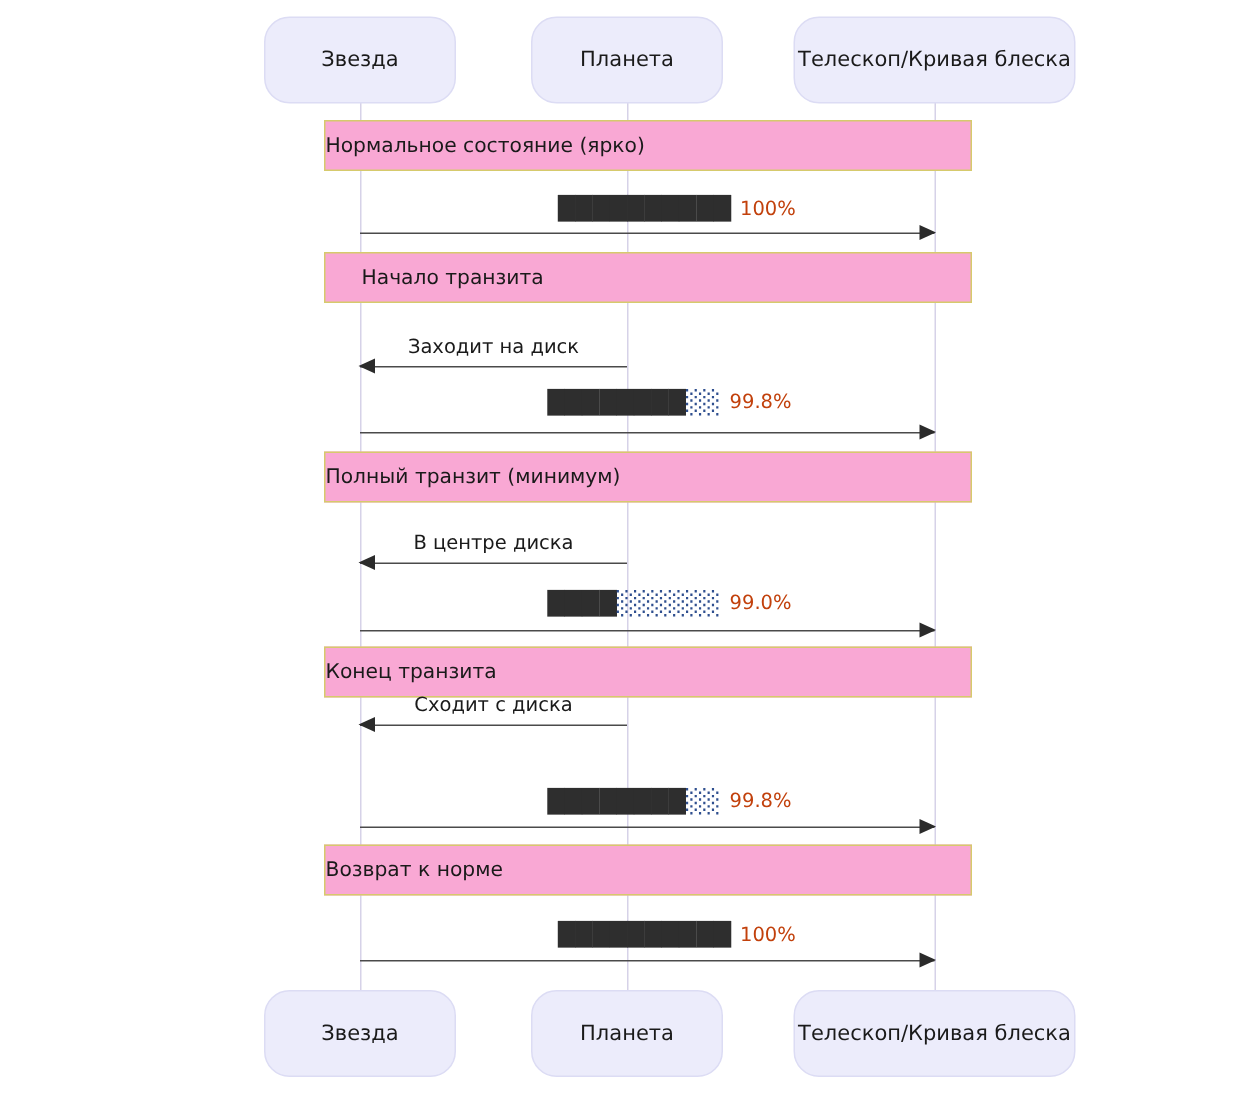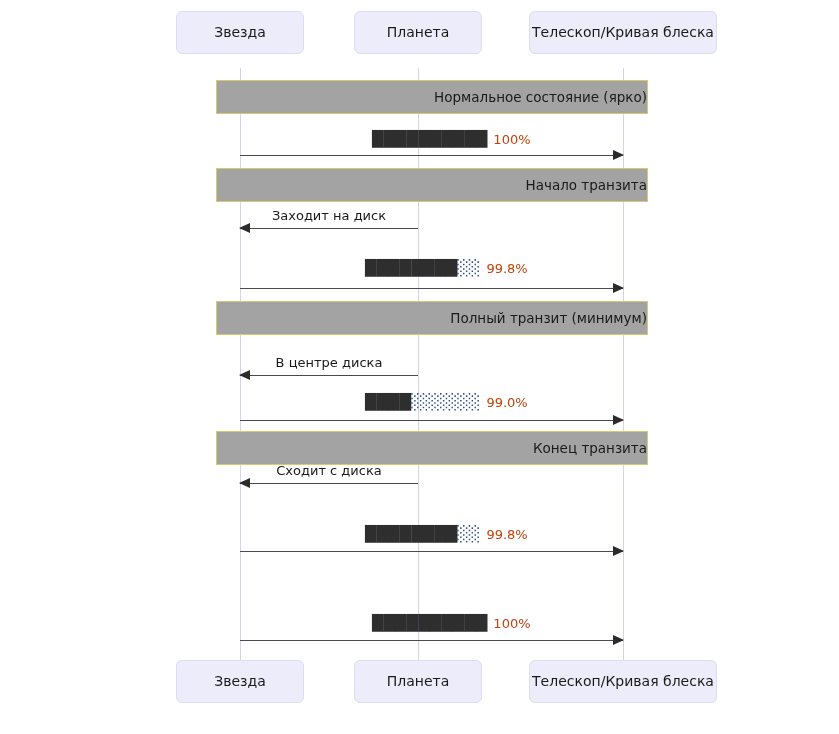--- a/index.html
+++ b/index.html
@@ -24,47 +24,47 @@
   .lifeline-line {
     position: absolute;
     width: 1px;
     background: #d6d2e8;
   }
 
   
   .participant {
     position: absolute;
     box-sizing: border-box;
-    height: 43px;
+    height: 58px;
     background: #ececfb;
     border: 1px solid #dcdcf4;
-    border-radius: 6px;
+    border-radius: 17px;
     display: flex;
     align-items: center;
     justify-content: center;
     color: #1a1a1a;
     font-size: 14px;
     line-height: 1.2;
     text-align: center;
     padding: 0 6px;
     white-space: nowrap;
   }
 
   
   .note {
     position: absolute;
     box-sizing: border-box;
     left: 216px;
     width: 432px;
     height: 34px;
-    background: #a3a3a3;
+    background: #f9a8d4;
     border: 1px solid #d6ca6c;
     display: flex;
     align-items: center;
-    justify-content: flex-end;
+    justify-content: flex-start;
     color: #1a1a1a;
     font-size: 13.5px;
     white-space: nowrap;
   }
 
   
   .message {
     position: absolute;
     height: 1px;
   }
@@ -154,21 +154,21 @@
 
   <div class="message" style="left:240px; top:155px; width:383px;">
     <div class="msg-line"></div>
     <div class="arrowhead right"></div>
   </div>
 
   <div class="note" style="top:168px;padding-left:24px;">
     <span>Начало транзита</span>
   </div>
 
-  <div class="message" style="left:240px; top:228px; width:178px;">
+  <div class="message" style="left:240px; top:244px; width:178px;">
     <div class="msg-line"></div>
     <div class="arrowhead left"></div>
     <div class="msg-label">Заходит на диск</div>
   </div>
 
   <div class="meter" style="left:365px; top:261px;">
     <span class="meter-bar"><span class="filled">████████</span><span class="empty">░░</span></span>
     <span class="meter-pct">99.8%</span>
   </div>
 
@@ -210,20 +210,23 @@
   <div class="meter" style="left:365px; top:527px;">
     <span class="meter-bar"><span class="filled">████████</span><span class="empty">░░</span></span>
     <span class="meter-pct">99.8%</span>
   </div>
 
   <div class="message" style="left:240px; top:551px; width:383px;">
     <div class="msg-line"></div>
     <div class="arrowhead right"></div>
   </div>
 
+  <div class="note" style="top:563px;">
+    <span>Возврат к норме</span>
+  </div>
 
   <div class="meter" style="left:372px; top:616px;">
     <span class="meter-bar"><span class="filled">██████████</span><span class="empty"></span></span>
     <span class="meter-pct">100%</span>
   </div>
 
   <div class="message" style="left:240px; top:640px; width:383px;">
     <div class="msg-line"></div>
     <div class="arrowhead right"></div>
   </div>

